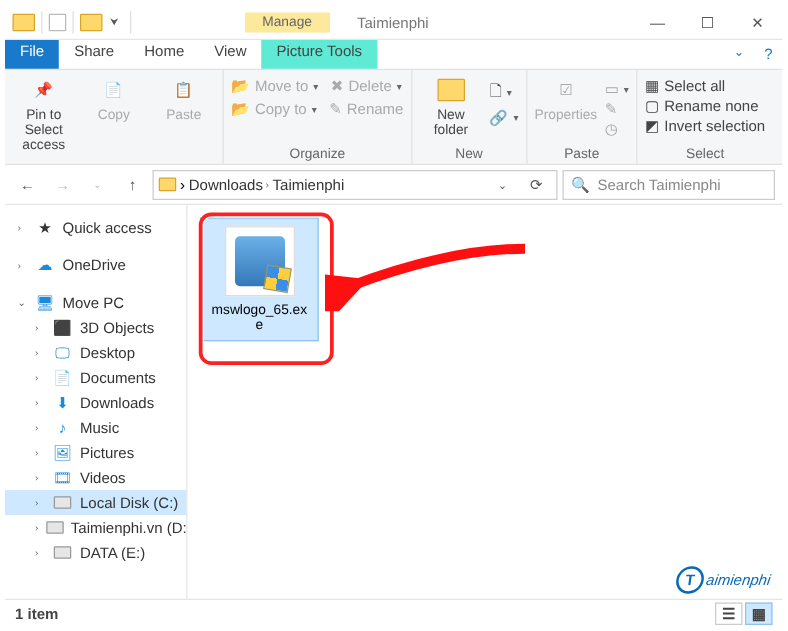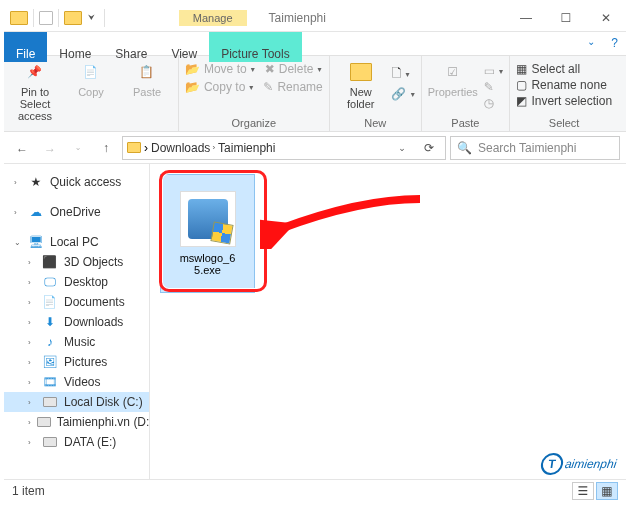--- a/index.html
+++ b/index.html
@@ -5,28 +5,28 @@
 * { margin: 0; padding: 0; box-sizing: border-box; font-family: "Segoe UI", Tahoma, sans-serif; font-size: 12px; }
 body { width: 630px; height: 505px; background: #fff; overflow: hidden; position: relative; border: 4px solid #fff; box-shadow: 0 0 0 1px #ddd; }
 
 
 .titlebar { height: 28px; background: #fff; display: flex; align-items: center; border-bottom: 1px solid #e5e5e5; }
 .sysmenu { display: flex; align-items: center; gap: 2px; padding: 0 6px; }
 .sysmenu .folder-glyph { width: 18px; height: 14px; background: #ffd86b; border: 1px solid #d8a62a; border-radius: 1px; }
 .sysmenu-sep { width: 1px; height: 18px; background: #e0e0e0; margin: 0 3px; }
 .sysmenu-caret { color: #555; font-size: 8px; padding: 0 4px; }
 .titlebar-center { flex: 1; display: flex; align-items: center; justify-content: flex-start; }
-.tab-contextual { background: #fce99c; padding: 2px 14px 2px 14px; color: #666; font-size: 11px; margin-left: 65px; }
+.tab-contextual { background: #fce99c; padding: 2px 14px 2px 14px; color: #666; font-size: 11px; margin-left: 82px; }
 .titlebar-appname { color: #777; margin-left: 22px; font-size: 12px; }
 .win-controls { display: flex; }
 .win-btn { width: 40px; height: 28px; display:flex; align-items:center; justify-content:center; color:#555; }
 
 
 .ribbon-tabs { height: 24px; display:flex; align-items:stretch; border-bottom:1px solid #e1e1e1; background:#fff;}
-.ribbon-tab { padding: 15px 12px; color:#444; }
+.ribbon-tab { padding: 2px 12px; color:#444; }
 .ribbon-tab.file { background:#1979ca; color:#fff; }
 .ribbon-tab.active { }
 .ribbon-tab.contextual { background:#5eead4; }
 .ribbon-tabs .spacer { flex:1; }
 .ribbon-dd { padding:4px 8px; color:#1979ca; font-size:10px; }
 .ribbon-help { padding:4px 8px; color:#1979ca; }
 
 
 .ribbon { height: 76px; background:#f5f6f7; border-bottom:1px solid #e1e1e1; display:flex; }
 .grp { border-right:1px solid #e1e1e1; padding:4px 6px 2px 6px; display:flex; flex-direction:column; }
@@ -56,33 +56,33 @@
 .side-group { margin-bottom:10px; }
 .side-item { display:flex; align-items:center; gap:6px; padding:3px 6px 3px 10px; color:#333; font-size:12px; white-space:nowrap; }
 .side-item.indent { padding-left:24px; }
 .side-item.selected { background:#cde8ff; }
 .side-item .exp { width:8px; font-size:8px; color:#666; }
 .side-icon { width:16px; height:14px; display:flex; align-items:center; justify-content:center; }
 .folder-sm { width:14px; height:11px; background:#ffd86b; border:1px solid #d8a62a; border-radius:1px; }
 .disk-sm { width:14px; height:10px; background:#e6e6e6; border:1px solid #999; border-radius:1px; position:relative; }
 
 .main { flex:1; padding:10px; position:relative; }
-.file-tile { width:95px; display:flex; flex-direction:column; align-items:center; gap:5px; padding:16px; position:relative; }
+.file-tile { width:95px; display:flex; flex-direction:column; align-items:center; gap:5px; padding:6px; position:relative; }
 .file-tile.selected { background:#cde8ff; border:1px solid #8cc3f0; }
 .file-icon-wrap { width:56px; height:56px; background:#fff; border:1px solid #ddd; display:flex; align-items:center; justify-content:center; position:relative; }
 .file-icon-app { width:40px; height:40px; background:linear-gradient(#6bb0e8,#3577b8); border-radius:4px; position:relative; }
 .file-icon-app::after { content:""; position:absolute; right:-4px; bottom:-4px; width:18px; height:18px; background:conic-gradient(#ffce3a 0 25%, #3a8ee6 25% 50%, #ffce3a 50% 75%, #3a8ee6 75% 100%); border:1px solid #995; transform:rotate(10deg); }
 .file-name { font-size:11px; text-align:center; word-break:break-all; }
 
 .highlight-ring { position:absolute; border:3px solid #ff2020; border-radius:10px; left:9px; top:6px; width:108px; height:122px; pointer-events:none; box-shadow:0 0 0 1px #fff inset; }
 
 .arrow-svg { position:absolute; left:110px; top:25px; width:170px; height:60px; pointer-events:none; }
 
 
-.statusbar { height:22px; border-top:1px solid #e5e5e5; display:flex; align-items:center; padding:0 8px; font-size:11px; color:#444; justify-content:space-between; }
+.statusbar { height:22px; border-top:1px solid #e5e5e5; display:flex; align-items:center; padding:0 8px; font-size:11px; color:#444; justify-content:space-between;font-weight:bold; }
 .view-toggles { display:flex; gap:2px; }
 .view-btn { width:22px; height:18px; border:1px solid #ccc; display:flex; align-items:center; justify-content:center; }
 .view-btn.active { background:#cde8ff; border-color:#8cc3f0; }
 
 .watermark { position:absolute; right:10px; bottom:26px; display:flex; align-items:center; gap:2px; font-style:italic; color:#0a6ab5; font-size:16px; pointer-events:none; transform:skewX(-8deg); }
 .watermark .t-ball { width:22px; height:22px; border:2px solid #0a6ab5; border-radius:50%; display:flex; align-items:center; justify-content:center; font-style:normal; font-weight:bold; color:#0a6ab5; }
 </style>
 </head>
 <body>
 
@@ -102,22 +102,22 @@
   </div>
   <div class="win-controls">
     <div class="win-btn">—</div>
     <div class="win-btn">☐</div>
     <div class="win-btn close">✕</div>
   </div>
 </div>
 
 <div class="ribbon-tabs">
   <div class="ribbon-tab file">File</div>
+  <div class="ribbon-tab">Share</div>
   <div class="ribbon-tab active">Home</div>
-  <div class="ribbon-tab">Share</div>
   <div class="ribbon-tab">View</div>
   <div class="ribbon-tab contextual">Picture Tools</div>
   <div class="spacer"></div>
   <div class="ribbon-dd">⌄</div>
   <div class="ribbon-help">?</div>
 </div>
 
 <div class="ribbon">
   <div class="grp">
     <div class="grp-row">
@@ -266,21 +266,21 @@
       <div class="side-item">
           <span class="exp">›</span>
           <span class="side-icon" style="color:#1e8ad6;">☁</span>
           <span>OneDrive</span>
         </div>
     </div>
     <div class="side-group">
       <div class="side-item">
           <span class="exp">⌄</span>
           <span class="side-icon" style="color:#1e8ad6;">🖥</span>
-          <span>Local PC</span>
+          <span>Move PC</span>
         </div>
       <div class="side-item indent">
           <span class="exp">›</span>
           <span class="side-icon">⬛</span>
           <span>3D Objects</span>
         </div>
       <div class="side-item indent">
           <span class="exp">›</span>
           <span class="side-icon" style="color:#1e8ad6;">🖵</span>
           <span>Desktop</span>

